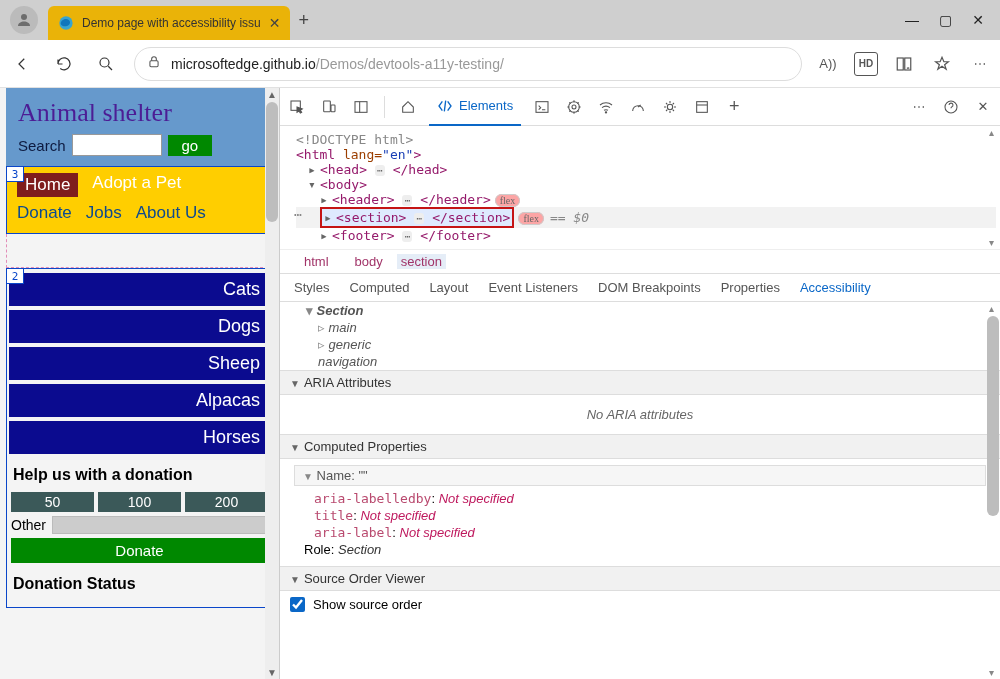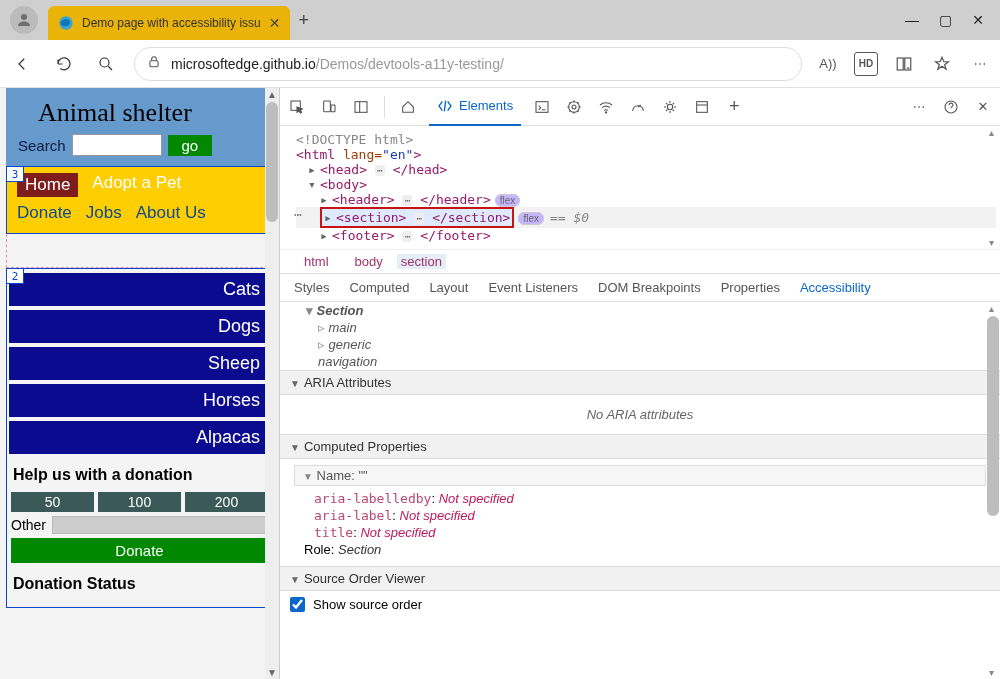--- a/index.html
+++ b/index.html
@@ -28,21 +28,21 @@
 .tb-right { display: flex; gap: 14px; align-items: center; }
 .tb-icon { width: 24px; height: 24px; display: flex; align-items: center; justify-content: center; color: #555; cursor: pointer; font-size: 13px; }
 
 
 .content { display: flex; height: calc(100% - 88px); }
 
 
 .demo { width: 280px; background: #f4f4f4; position: relative; overflow: hidden; border-right: 1px solid #ccc; }
 .demo-inner { padding: 0 0 6px 6px; }
 .header-block { background: #6699cc; padding: 10px 12px 10px 12px;}
-.header-block h1 { font-family: Georgia, serif; font-size: 26px; color: #000000; font-weight: normal; margin-bottom: 6px; margin-left: 20px; }
+.header-block h1 { font-family: Georgia, serif; font-size: 26px; color: #4c1d95; font-weight: normal; margin-bottom: 6px; }
 .search-row { display: flex; align-items: center; gap: 6px; }
 .search-row label { color: #0d1a40; font-size: 15px; }
 .search-row input { height: 22px; width: 90px; border: 1px solid #999; background: #fff; padding: 0 4px; }
 .go-btn { background: #008800; color: #fff; padding: 2px 14px; font-size: 15px; border: none; cursor: pointer; }
 
 .nav-block { background: #ffce00; padding: 6px 10px 10px 10px; border: 1px solid #0a46c9; position: relative; }
 .nav-row { display: flex; gap: 14px; margin-bottom: 6px; }
 .nav-row:last-child { margin-bottom: 0; }
 .nav-home { background: #7f1d1d; color: #fff; padding: 2px 8px; font-size: 17px; }
 .nav-link { color: #fff; font-size: 17px; }
@@ -80,21 +80,21 @@
 
 
 .dom-tree { font-family: Consolas, monospace; font-size: 13px; padding: 6px 4px 6px 16px; position: relative; }
 .dom-tree .ln { white-space: nowrap; }
 .dom-tree .tag { color: #951a6b; }
 .dom-tree .attr { color: #9b3e00; }
 .dom-tree .val { color: #1a3fb5; }
 .dom-tree .doctype { color: #888; }
 .dom-tree .arrow { color: #666; display: inline-block; width: 12px; }
 .dom-tree .dots { background: #eee; border-radius: 3px; padding: 0 2px; font-size: 10px; color: #666; }
-.dom-tree .flex-badge { background: #c4b5fd; border: 1px solid #ccc; border-radius: 8px; font-size: 10px; padding: 0 4px; margin-left: 4px; color: #666; font-family: Liberation Sans, sans-serif; }
+.dom-tree .flex-badge { background: #fca5a5; border: 1px solid #ccc; border-radius: 8px; font-size: 10px; padding: 0 4px; margin-left: 4px; color: #666; font-family: Liberation Serif, serif; }
 .dom-tree .eq0 { color: #888; font-style: italic; margin-left: 6px;}
 .section-row { background: #dfeafe; border: 2px solid #c51414; display: inline-block; padding: 1px 2px; }
 .dom-row-hl { background: #f2f2f2; }
 .dom-row-hl .ell{ position:absolute; left:-2px; color:#888; letter-spacing:1px;}
 
 .breadcrumb { display: flex; gap: 14px; padding: 4px 12px; border-top: 1px solid #eee; border-bottom: 1px solid #ddd; font-size: 13px;}
 .breadcrumb span { color: #a13368; cursor: pointer; padding-left: 12px; }
 .breadcrumb .sel { background: #e5edf7; padding: 0 4px; }
 
 
@@ -215,22 +215,22 @@
           <span class="nav-link dark">Jobs</span>
           <span class="nav-link dark">About Us</span>
         </div>
       </div>
       <div class="dashed-connector"></div>
       <div class="sidebar-block">
         <div class="so-badge" style="top:-1px; left:-1px;">2</div>
         <div class="animal">Cats</div>
         <div class="animal">Dogs</div>
         <div class="animal">Sheep</div>
+        <div class="animal">Alpacas</div>
         <div class="animal">Horses</div>
-        <div class="animal">Alpacas</div>
         <div class="donation">
           <h3>Help us with a donation</h3>
           <div class="amount-row">
             <div class="amount">50</div>
             <div class="amount">100</div>
             <div class="amount">200</div>
           </div>
           <div class="other-row">
             <label>Other</label>
             <input type="text" style="">
@@ -367,22 +367,22 @@
       <div class="tree-item" style="padding-left:38px;"><span class="tri">▹</span><span>generic</span></div>
       <div class="tree-item" style="padding-left:38px;"><span>navigation</span></div>
 
       <div class="panel-header"><span class="tri">▼</span><span>ARIA Attributes</span></div>
       <div class="no-aria">No ARIA attributes</div>
 
       <div class="panel-header"><span class="tri">▼</span><span>Computed Properties</span></div>
       <div class="panel-body">
         <div class="name-row"><span class="tri" style="font-size:10px;color:#888;">▼</span> <span>Name: ""</span></div>
         <div class="prop-row"><span class="k">aria-labelledby</span>: <span class="v">Not specified</span></div>
+        <div class="prop-row"><span class="k">title</span>: <span class="v">Not specified</span></div>
         <div class="prop-row"><span class="k">aria-label</span>: <span class="v">Not specified</span></div>
-        <div class="prop-row"><span class="k">title</span>: <span class="v">Not specified</span></div>
         <div class="prop-row" style="padding-left:10px;"><span>Role:</span> <span class="v2">Section</span></div>
       </div>
 
       <div class="panel-header"><span class="tri">▼</span><span>Source Order Viewer</span></div>
       <div class="src-check">
         <input type="checkbox" checked="" style="">
         <span>Show source order</span>
       </div>
 
       <div class="dt-scroll">

